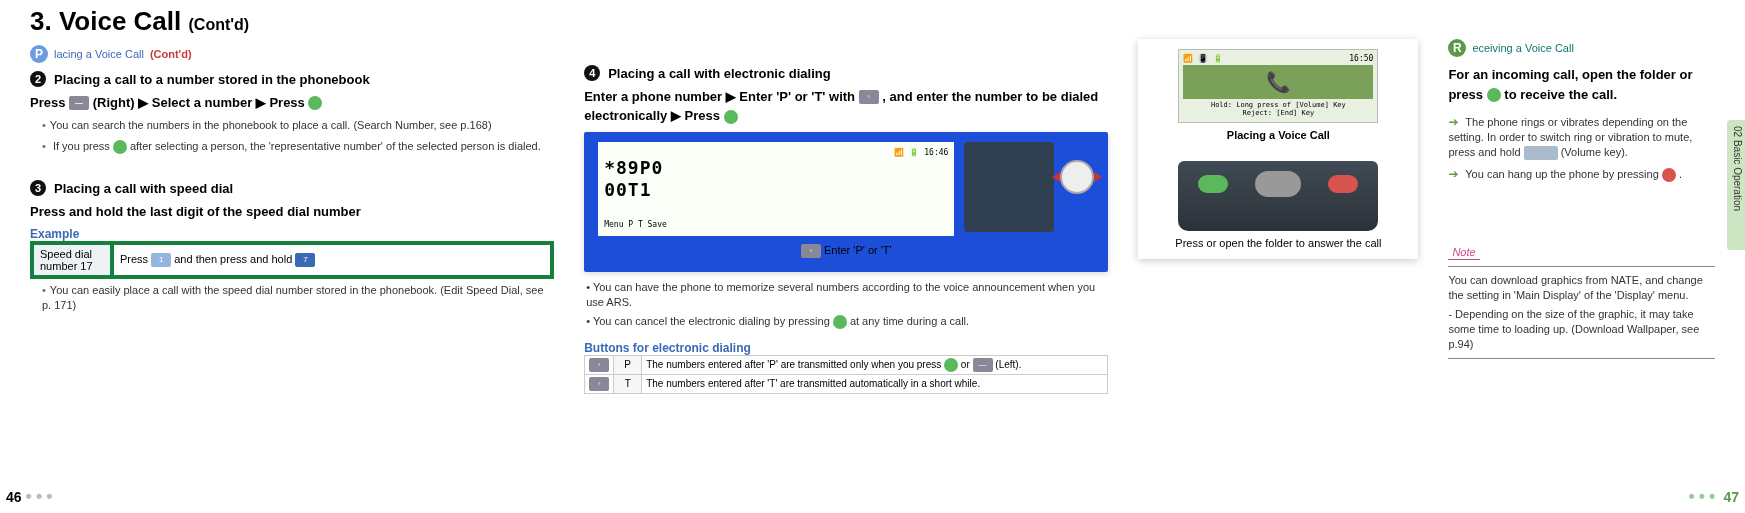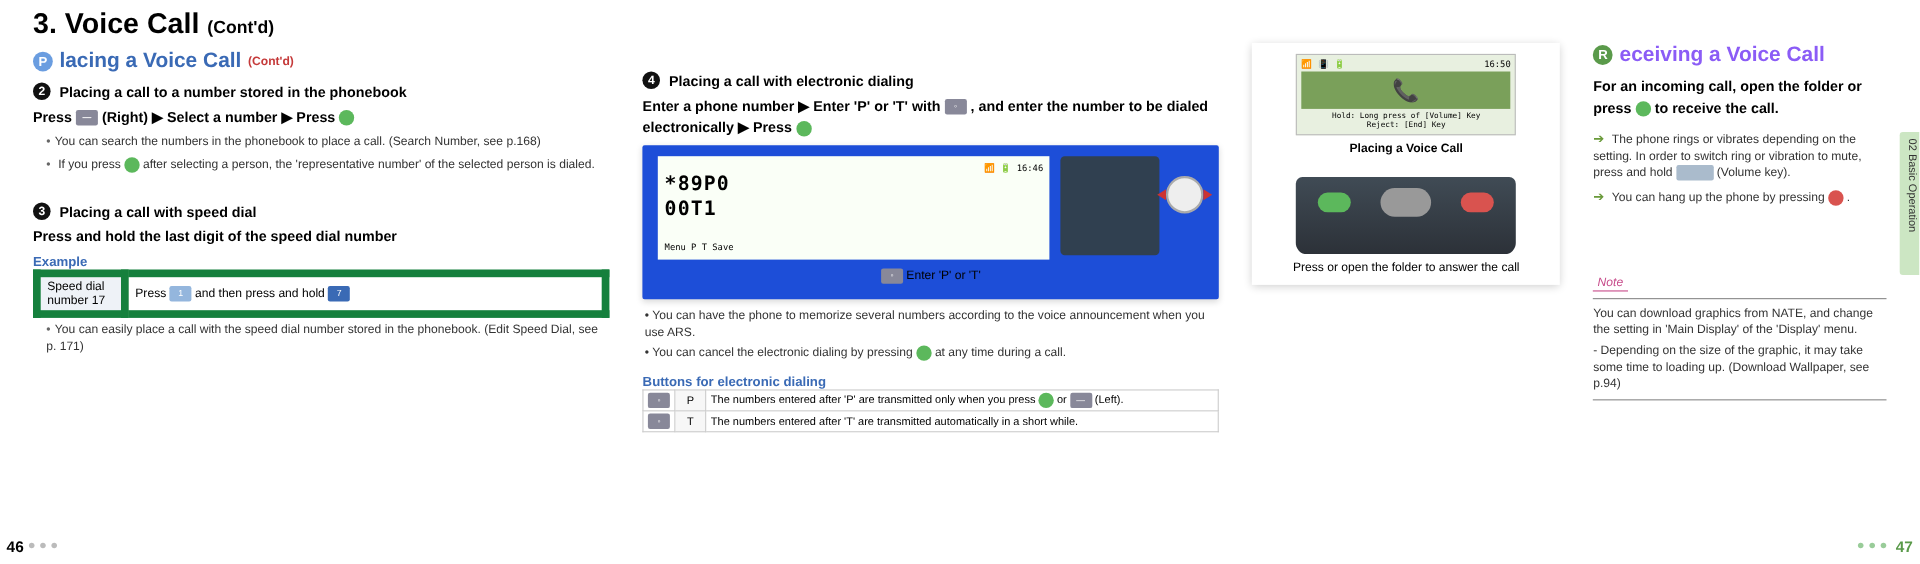--- a/index.html
+++ b/index.html
@@ -4,36 +4,36 @@
 <style>
   * { box-sizing: border-box; margin: 0; padding: 0; }
   body { font-family: Arial, Helvetica, sans-serif; color: #000; background: #fff; width: 1745px; height: 513px; position: relative; overflow: hidden; }
   .page-title { font-size: 26px; font-weight: bold; padding: 6px 30px 2px; }
   .page-title .cont { font-size: 16px; font-weight: bold; }
   .cols { display: flex; gap: 30px; padding: 0 30px; }
   .col { flex: 1; }
   .col-r { flex: 1.1; display:flex; gap:30px;}
   .section-head { display: flex; align-items: center; gap: 6px; margin: 6px 0 8px; }
   .badge { width: 18px; height: 18px; border-radius: 50%; background: #6a9de0; color: #fff; font-weight: bold; display: flex; align-items: center; justify-content: center; font-size: 12px; }
-  .h-blue { color: #3a6ab5; font-weight: bold; font-size: 19px; }
+  .h-blue { color: #3a6ab5; font-weight: normal; font-size: 11px; }
   .h-red { color: #c53a3a; font-size: 11px; font-weight: bold; }
   .bullet-row { display: flex; gap: 8px; align-items: flex-start; margin: 4px 0; }
   .num-badge { width: 16px; height: 16px; border-radius: 50%; background: #111; color: #fff; font-size: 11px; display: flex; align-items: center; justify-content: center; font-weight:bold;}
   .bold { font-weight: bold; }
   .body { font-size: 13px; line-height: 1.35; }
   .tiny { font-size: 11px; line-height: 1.35; color:#333;}
   .note-dot { color: #666; margin-right:4px;}
   .key-icon { display:inline-block; width:20px; height:14px; background:#94b6dd; border-radius:2px; vertical-align:middle; font-size:8px; color:#fff; text-align:center; line-height:14px;}
   .key-icon.dark { background:#3a6ab5;}
   .key-icon.green { background:#5cb85c; border-radius:50%; width:14px;}
   .key-icon.red { background:#d9534f; border-radius:50%; width:14px;}
   .key-icon.gray { background:#889;}
   .ex-head { color:#3a6ab5; font-weight:bold; font-size:12px; margin-top:6px;}
   table.ex { border-collapse: collapse; width: 100%; font-size: 11px; }
-  table.ex td { border: 7px solid #15803d; padding: 3px 6px; }
+  table.ex td { border: 4px solid #15803d; padding: 3px 6px; }
   table.ex td.lab { background:#eef2f7; width:80px;}
   .phone-card { background:#1d4ed8; box-shadow:0 2px 6px rgba(0,0,0,0.15); padding:10px 14px 14px; border-radius:2px; margin-top:6px;}
   .screen-figure { background:#fafff7; padding:6px; font-family:monospace; font-size:13px; line-height:1.2; letter-spacing:1px;}
   .callout { text-align:center; font-size:11px; margin-top:8px; }
   .ph-col { flex:0.85; display:flex; flex-direction:column; align-items:center; gap:8px;}
   .txt-col { flex:1.1;}
   .vtab { position:absolute; right:0; top:120px; width:18px; height:130px; background:#cce6c3; writing-mode:vertical-rl; text-orientation:mixed; font-size:10px; padding:6px 2px; color:#333; border-radius:3px 0 0 3px;}
   .page-num-l { position:absolute; left:6px; bottom:6px; font-size:14px; font-weight:bold;}
   .page-num-r { position:absolute; right:6px; bottom:6px; font-size:14px; font-weight:bold; color:#5a9a4a;}
   .dots { color:#bbb; font-size:18px; letter-spacing:4px; margin-left:4px;}
@@ -211,21 +211,21 @@
           <div class="mid"></div>
           <div class="cbtn r"></div>
         </div>
         <div class="cap" style="font-weight:normal;">Press or open the folder to answer the call</div>
       </div>
     </div>
 
     <div class="txt-col">
       <div class="right-head">
         <span class="right-badge">R</span>
-        <span class="h-blue" style="color:#8b5cf6;">eceiving a Voice Call</span>
+        <span class="h-blue" style="color:#0f766e;">eceiving a Voice Call</span>
       </div>
       <div class="instr">
         <span>For an incoming call, open the folder or press</span>
         <span class="key-icon green"></span>
         <span>to receive the call.</span>
       </div>
       <div class="tiny" style="margin-top:10px;">
         <span class="arrow-green">➔</span>
         <span>The phone rings or vibrates depending on the setting. In order to switch ring or vibration to mute, press and hold</span>
         <span class="key-icon" style="background:#abc; width:34px;"></span>

